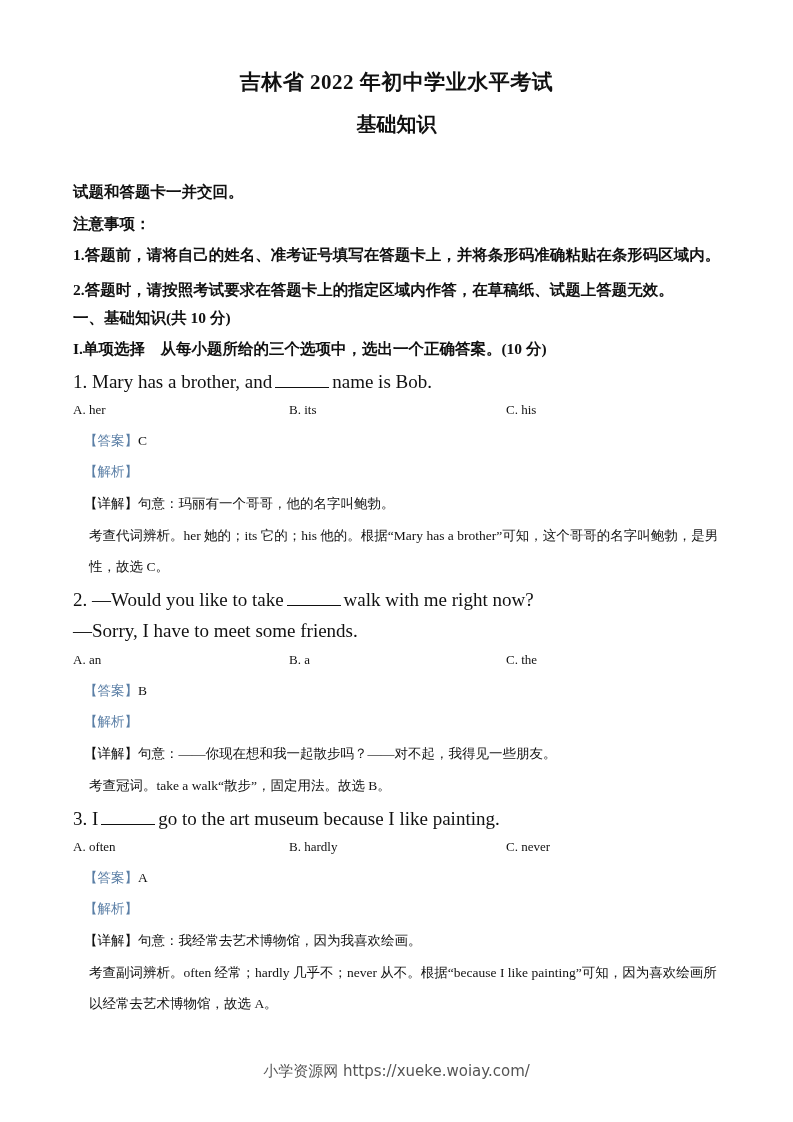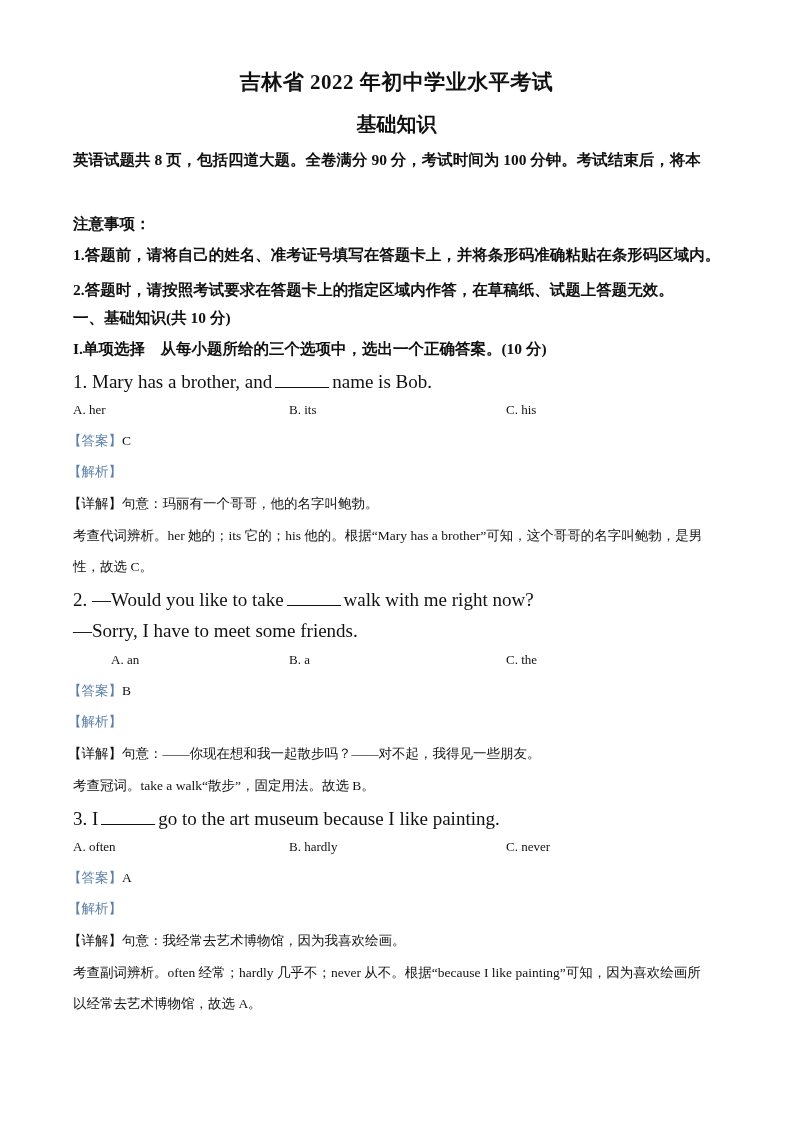--- a/index.html
+++ b/index.html
@@ -5,36 +5,36 @@
     html, body { margin: 0; padding: 0; background: #ffffff; }
     body { width: 793px; height: 1122px; position: relative; overflow: hidden;
            font-family: "Liberation Serif", "DejaVu Serif", serif; color: #111; }
     .page { position: absolute; left: 0; top: 0; width: 650px; height: 1122px; }
     .line { position: absolute; left: 73px; white-space: nowrap; }
     .title { position: absolute; left: 0; width: 793px; text-align: center; font-weight: bold; }
     .t1 { top: 68px; font-size: 21px; letter-spacing: 0.5px; }
     .t2 { top: 111px; font-size: 20px; }
     .bold { font-weight: bold; font-size: 15.5px; }
     .norm { font-size: 19px; }
-    .cn { font-size: 13.5px; }
+    .cn { font-size: 13.5px; margin-left: 16px; }
     .label { color: #5b7fa6; }
     .opt { position: absolute; white-space: nowrap; font-size: 13px; }
     .blank { display: inline-block; width: 54px; border-bottom: 1px solid #111; height: 12px; vertical-align: baseline; margin: 0 3px; }
     .footer { position: absolute; top: 1062px; left: 0; width: 793px; text-align: center;
               font-family: "DejaVu Sans", sans-serif; font-size: 15px; color: #555; }
   </style>
 </head>
 <body>
 
 <div class="page">
 
   <div class="title t1">吉林省 2022 年初中学业水平考试</div>
   <div class="title t2">基础知识</div>
 
-  <div class="line bold" style="top:150px;">英语试题共 8 页，包括四道大题。全卷满分 90 分，考试时间为 100 分钟。考试结束后，将本</div>
+  <div class="line bold" style="top:182px;">试题和答题卡一并交回。</div>
 
   <div class="line bold" style="top:214px;">注意事项：</div>
   <div class="line bold" style="top:245px;">1.答题前，请将自己的姓名、准考证号填写在答题卡上，并将条形码准确粘贴在条形码区域内。</div>
   <div class="line bold" style="top:280px;">2.答题时，请按照考试要求在答题卡上的指定区域内作答，在草稿纸、试题上答题无效。</div>
 
   <div class="line bold" style="top:308px;">一、基础知识(共 10 分)</div>
   <div class="line bold" style="top:339px;">I.单项选择　从每小题所给的三个选项中，选出一个正确答案。(10 分)</div>
 
   <div class="line norm" style="top:371px;">
     <span>1. Mary has a brother, and</span><span class="blank"></span><span>name is Bob.</span>
@@ -49,21 +49,21 @@
   <div class="line cn" style="top:495px; left:68px;">
     <span>【详解】</span><span>句意：玛丽有一个哥哥，他的名字叫鲍勃。</span>
   </div>
   <div class="line cn" style="top:527px;">考查代词辨析。her 她的；its 它的；his 他的。根据“Mary has a brother”可知，这个哥哥的名字叫鲍勃，是男</div>
   <div class="line cn" style="top:558px;">性，故选 C。</div>
 
   <div class="line norm" style="top:589px;">
     <span>2. —Would you like to take</span><span class="blank"></span><span>walk with me right now?</span>
   </div>
   <div class="line norm" style="top:620px;">—Sorry, I have to meet some friends.</div>
-  <div class="opt" style="top:652px; left:73px;margin-left:38px;">A. an</div>
+  <div class="opt" style="top:652px; left:73px;">A. an</div>
   <div class="opt" style="top:652px; left:289px;">B. a</div>
   <div class="opt" style="top:652px; left:506px;">C. the</div>
   <div class="line cn" style="top:682px; left:68px;">
     <span class="label">【答案】</span><span>B</span>
   </div>
   <div class="line cn label" style="top:713px; left:68px;">【解析】</div>
   <div class="line cn" style="top:777px;">考查冠词。take a walk“散步”，固定用法。故选 B。</div>
   <div class="line cn" style="top:745px; left:68px;">
     <span>【详解】</span><span>句意：——你现在想和我一起散步吗？——对不起，我得见一些朋友。</span>
   </div>
@@ -77,13 +77,14 @@
   <div class="line cn" style="top:869px; left:68px;">
     <span class="label">【答案】</span><span>A</span>
   </div>
   <div class="line cn label" style="top:900px; left:68px;">【解析】</div>
   <div class="line cn" style="top:964px;">考查副词辨析。often 经常；hardly 几乎不；never 从不。根据“because I like painting”可知，因为喜欢绘画所</div>
   <div class="line cn" style="top:932px; left:68px;">
     <span>【详解】</span><span>句意：我经常去艺术博物馆，因为我喜欢绘画。</span>
   </div>
   <div class="line cn" style="top:995px;">以经常去艺术博物馆，故选 A。</div>
 
+  <div class="footer">小学资源网 https://xueke.woiay.com/</div>
 </div>
 
 </body></html>

